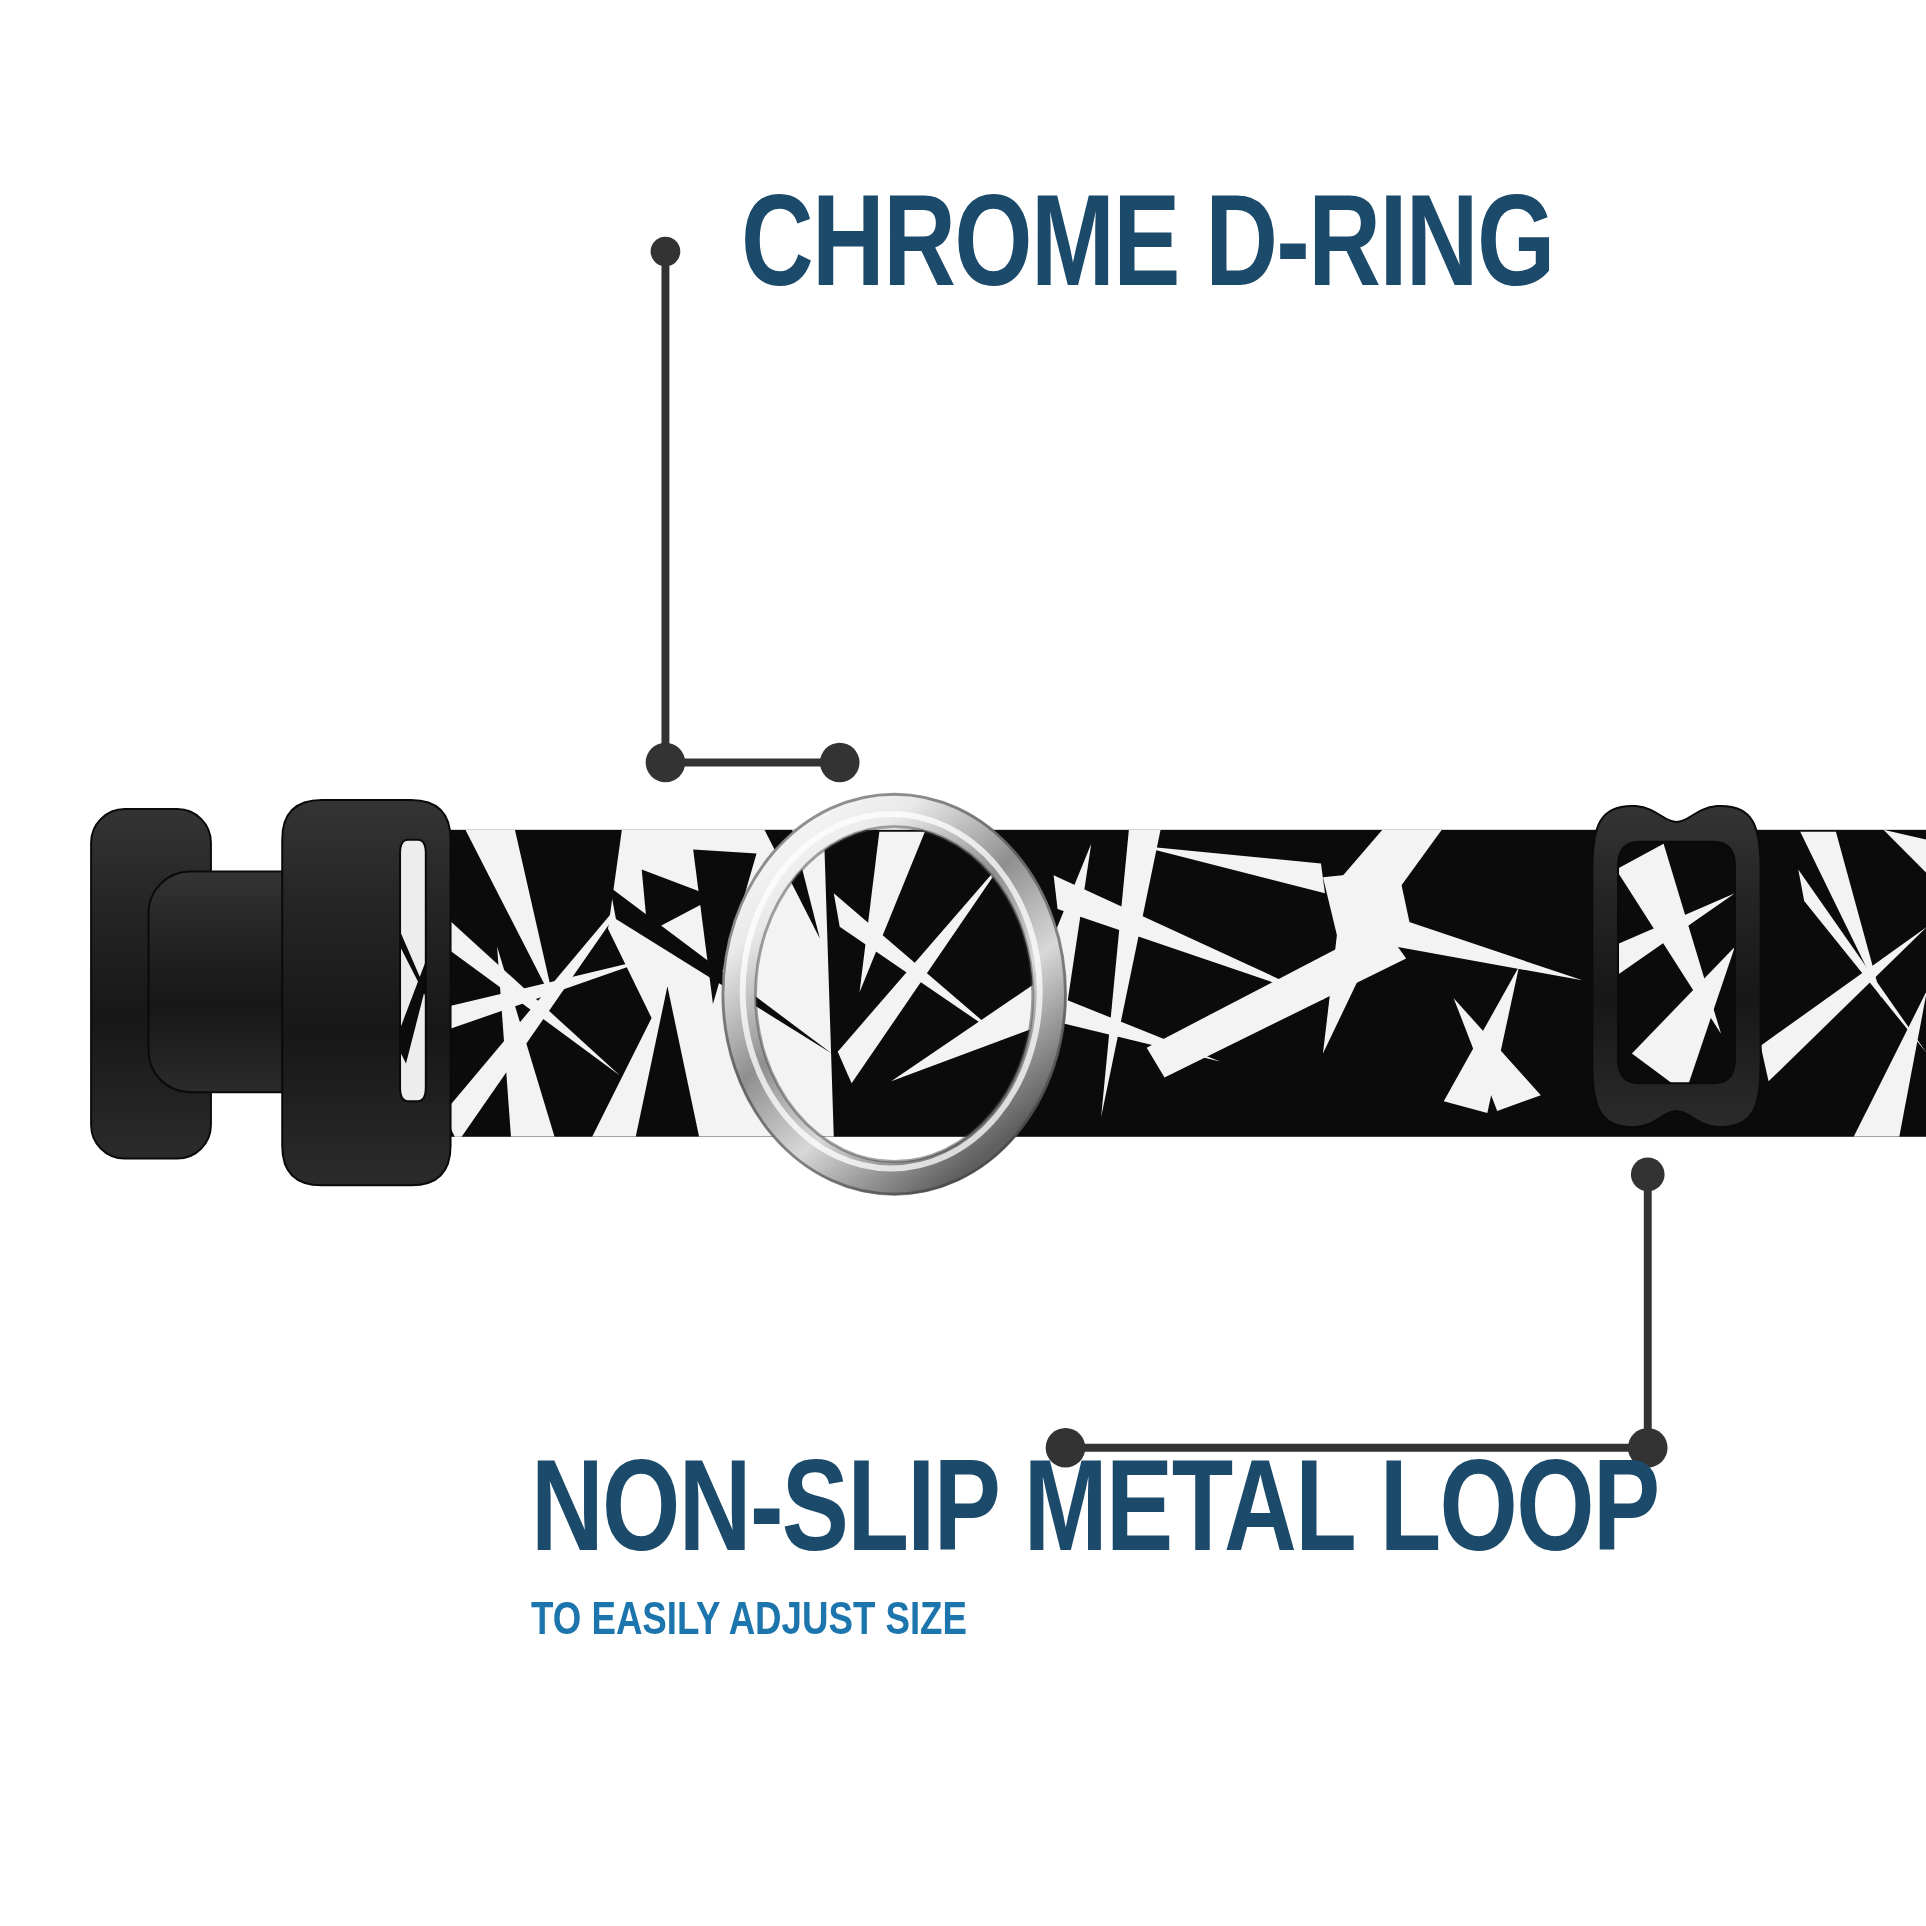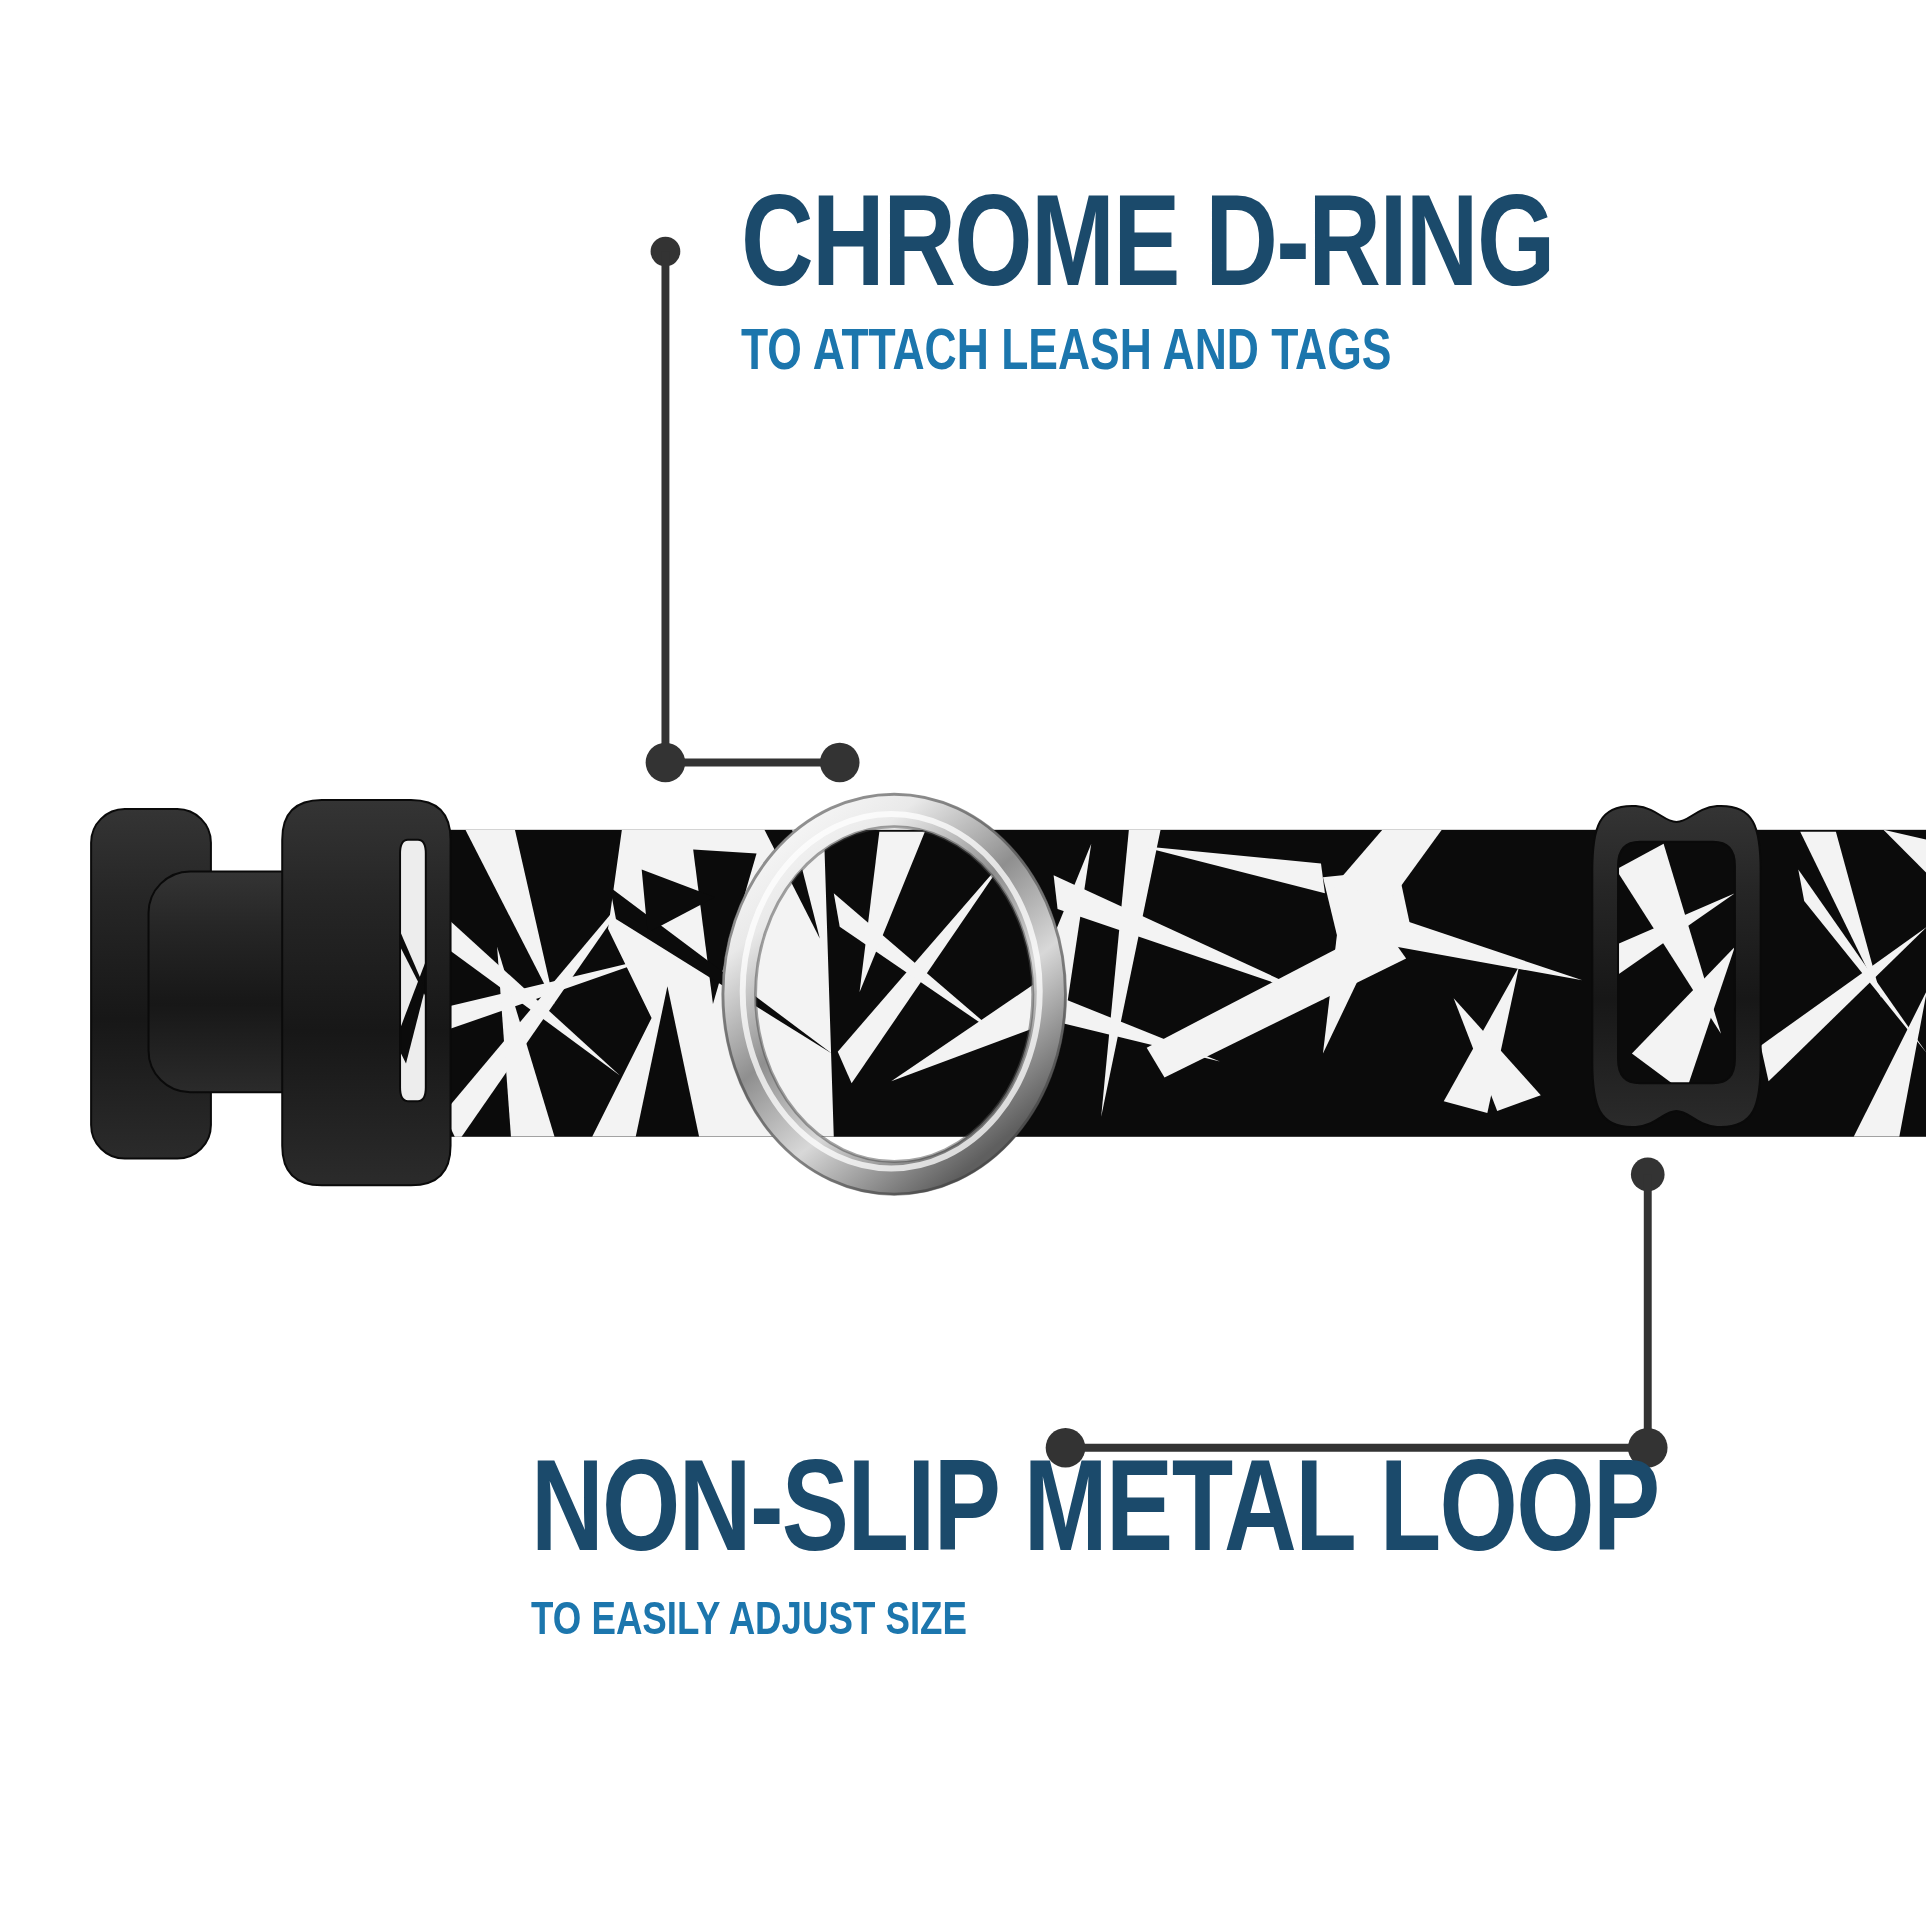--- a/index.html
+++ b/index.html
@@ -170,23 +170,20 @@
       <polyline class="callout-line" points="1664,1186 1664,1462 1076,1462"></polyline>
       <circle class="callout-dot" cx="1664" cy="1462" r="20"></circle>
       <circle class="callout-dot" cx="1076" cy="1462" r="20"></circle>
     </g>
   </svg>
 
   <div class="callout-text top-block">
     <div class="big-title">
       <span class="squeeze">CHROME D-RING</span>
     </div>
-    <div class="sub-title">
-      <span class="squeeze">TO ATTACH LEASH AND TAGS</span>
-    </div>
   </div>
 
   <div class="callout-text bottom-block">
     <div class="big-title">
       <span class="squeeze">NON-SLIP METAL LOOP</span>
     </div>
     <div class="sub-title">
       <span class="squeeze">TO EASILY ADJUST SIZE</span>
     </div>
   </div>

